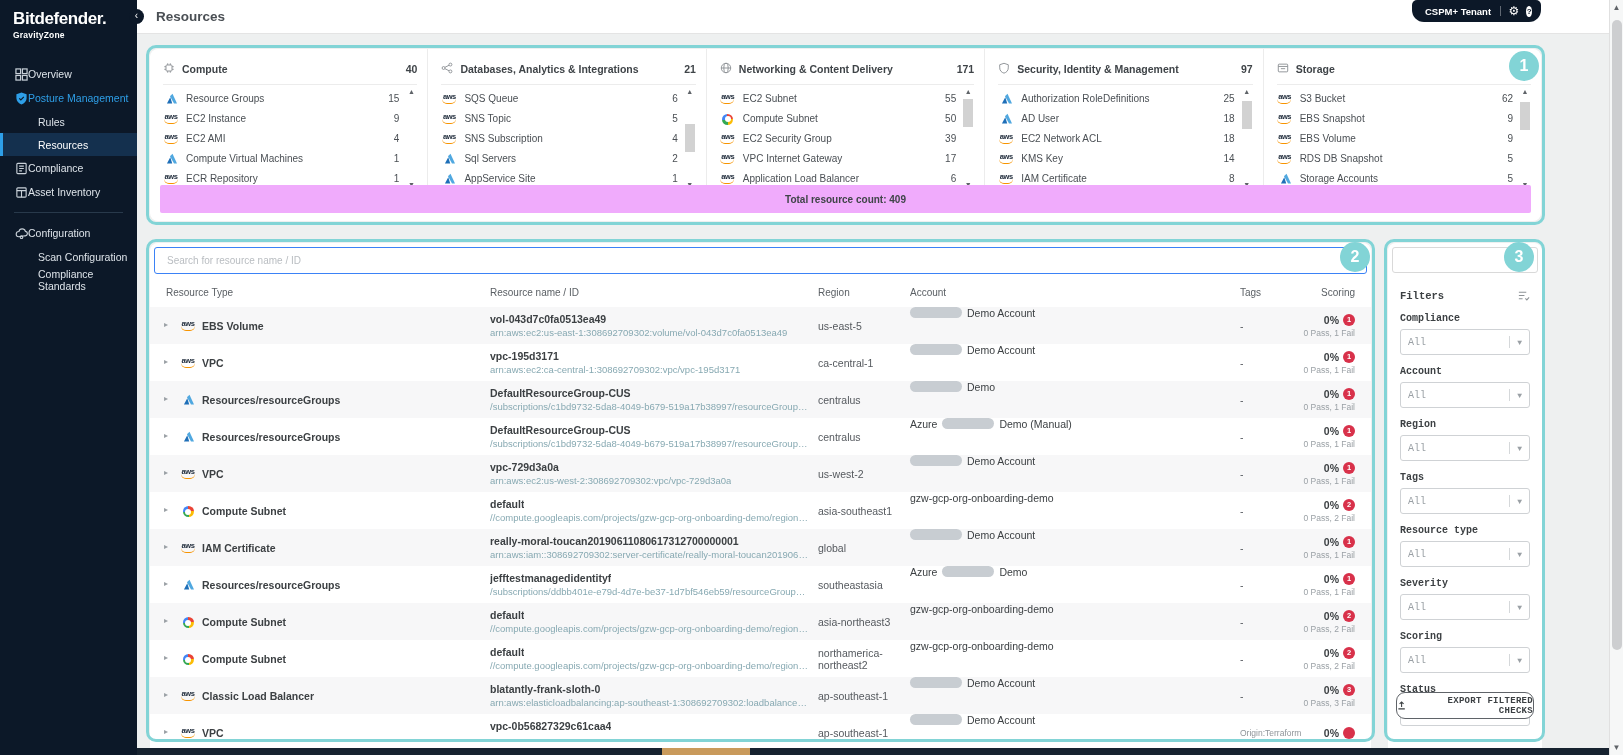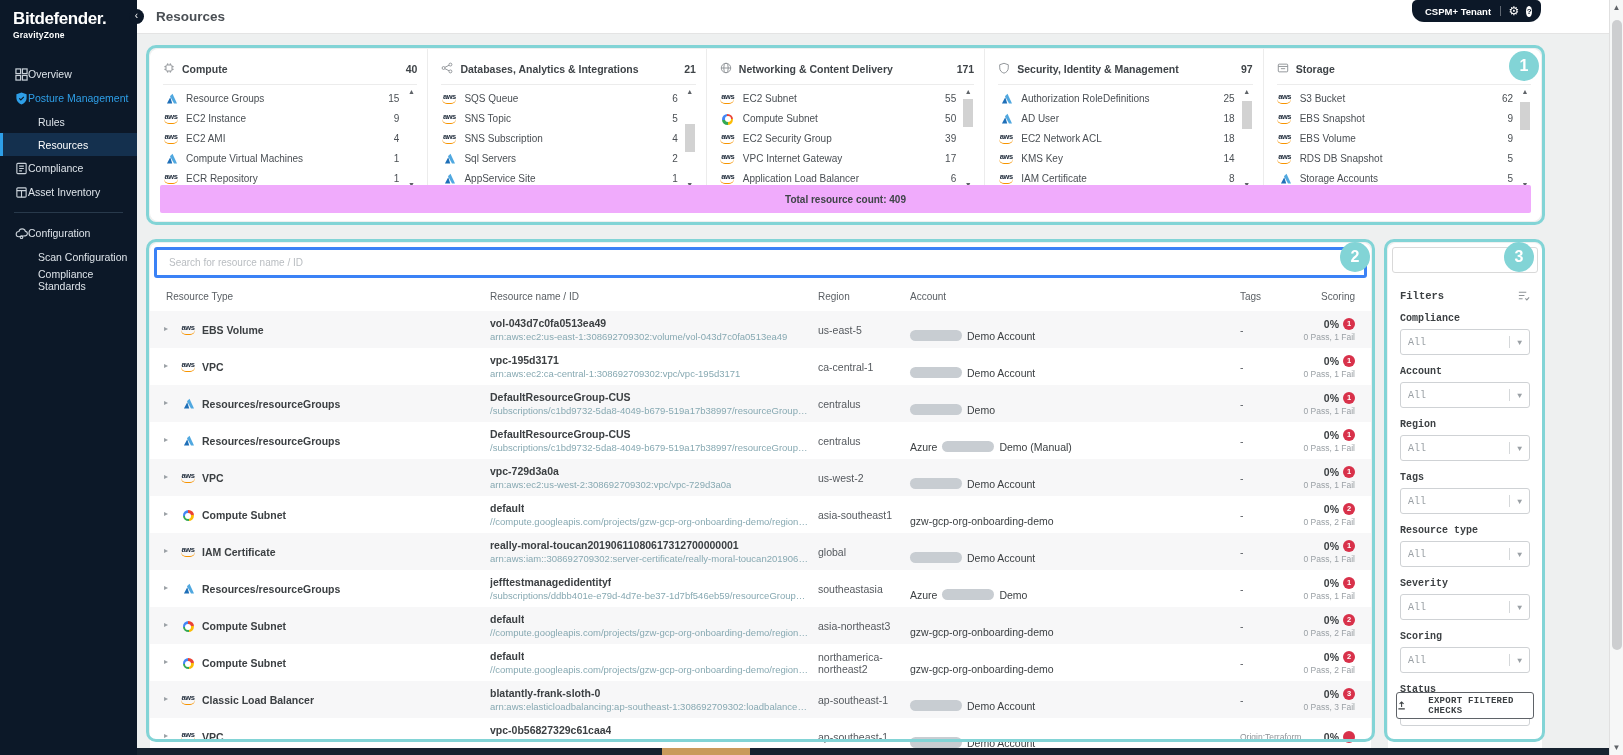--- a/index.html
+++ b/index.html
@@ -62,39 +62,39 @@
   .aws-icon{position:relative;width:15px;height:12px;display:inline-block;}
   .aws-icon .t{position:absolute;top:-1px;left:1px;font-size:7.5px;font-weight:800;color:#232f3e;letter-spacing:-0.4px;}
   .aws-icon::after{content:"";position:absolute;left:0;bottom:1px;width:14px;height:4px;
     border-bottom:1.6px solid #f79400;border-radius:0 0 7px 7px;}
   .az-icon{width:12px;height:12px;}
   .gcp-icon{width:11px;height:11px;border-radius:50%;position:relative;display:inline-block;
     background:conic-gradient(#ea4335 0 90deg,#fbbc05 90deg 180deg,#34a853 180deg 270deg,#4285f4 270deg 360deg);}
   .gcp-icon::after{content:"";position:absolute;inset:2.5px;background:#fff;border-radius:50%;}
   
   .card2{position:absolute;left:150px;top:243px;width:1221px;height:505px;background:#fff;border-radius:8px 8px 0 0;overflow:hidden;z-index:1;}
-  .search-box{margin:4px;height:25px;border:3px solid #3b82f6;border-radius:3px;display:flex;align-items:center;padding-left:10px;}
+  .search-box{margin:4px;height:25px;border:1px solid #3b82f6;border-radius:3px;display:flex;align-items:center;padding-left:10px;}
   .search-box input{border:none;outline:none;width:96%;font-family:inherit;font-size:10px;color:#55595e;background:transparent;}
   .search-box input::placeholder{color:#b9bdc1;}
   .thead{position:relative;height:29px;}
   .thead span{position:absolute;top:9px;font-size:10px;color:#5b6065;}
   .c-type{left:16px;} .c-name{left:340px;} .c-region{left:668px;} .c-account{left:760px;} .c-tags{left:1090px;}
   .c-scoring{right:16px;}
   .trow{position:relative;height:37px;}
   .trow:nth-child(odd){background:#f7f7f8;}
   .caret{position:absolute;left:14px;top:13px;color:#9aa0a5;font-size:8px;}
   .trow .picon{position:absolute;left:30px;top:12px;}
   .rtype{position:absolute;left:52px;top:13px;font-size:10.5px;color:#3c4043;font-weight:600;white-space:nowrap;}
   .rname{position:absolute;left:340px;top:6px;font-size:10.5px;color:#3c4043;font-weight:600;max-width:318px;
     white-space:nowrap;overflow:hidden;}
   .rid{position:absolute;left:340px;top:20px;font-size:9.5px;color:#87a9b2;max-width:318px;white-space:nowrap;
     overflow:hidden;text-overflow:ellipsis;}
   .rregion{position:absolute;left:668px;top:0;height:37px;width:86px;display:flex;align-items:center;
     font-size:10.5px;color:#55595e;line-height:12px;}
-  .raccount{position:absolute;left:760px;top:6px;height:37px;display:flex;align-items:center;gap:5px;
+  .raccount{position:absolute;left:760px;top:0;height:37px;display:flex;align-items:flex-start;gap:5px;
     font-size:10.5px;color:#3c4043;white-space:nowrap;}
   .pill{width:52px;height:11px;border-radius:6px;background:#c8cdd2;display:inline-block;}
   .rtags{position:absolute;left:1090px;top:0;height:37px;display:flex;align-items:center;font-size:10.5px;color:#55595e;}
   .rtags.small{font-size:8.5px;color:#8f9499;}
   .rscore{position:absolute;right:16px;top:0;height:37px;display:flex;flex-direction:column;align-items:flex-end;
     justify-content:center;gap:2px;}
   .score-line{display:flex;align-items:center;gap:4px;font-size:10.5px;font-weight:700;color:#3c4043;}
   .badge{width:12px;height:12px;border-radius:50%;background:#d8314a;color:#fff;font-size:7.5px;font-weight:700;
     display:flex;align-items:center;justify-content:center;}
   .pf{font-size:8.5px;color:#9aa0a5;}
@@ -103,23 +103,23 @@
   .f-topbox{margin:4px;height:24px;border:1px solid #d9d9d9;border-radius:3px;background:#fff;}
   .f-head{display:flex;align-items:center;justify-content:space-between;padding:12px 12px 0 12px;
     font-size:10.5px;font-weight:700;color:#3c4043;}
   .f-head svg{width:13px;height:13px;stroke:#8d9296;fill:none;stroke-width:1.3;}
   .f-group{padding:11px 12px 0 12px;}
   .f-label{font-size:10px;font-weight:700;color:#3c4043;display:block;margin-bottom:5px;}
   .f-select{height:24px;border:1px solid #cfd2d5;border-radius:3px;display:flex;align-items:center;
     padding:0 7px;font-size:10px;color:#9aa0a5;}
   .f-select .fsep{margin-left:auto;width:1px;height:12px;background:#d5d8da;margin-right:7px;}
   .f-select .fchev{font-size:8px;color:#9aa0a5;}
-  .export-btn{position:absolute;left:8px;right:8px;top:449px;height:25px;border:1px solid #5f6368;border-radius:3px;
+  .export-btn{position:absolute;left:8px;right:8px;top:449px;height:25px;border:1px solid #5f6368;border-radius:9px;
     background:#fff;display:flex;align-items:center;justify-content:center;gap:22px;
-    font-size:9px;font-weight:700;color:#3c4043;letter-spacing:0.3px;}
+    font-size:9px;font-weight:700;color:#3c4043;letter-spacing:0.3px;text-align:right;}
   .export-btn svg{width:11px;height:11px;stroke:#3c4043;fill:none;stroke-width:1.4;}
   
   .anno{position:absolute;border:3px solid #82d4d6;border-radius:10px;pointer-events:none;z-index:8;}
   .anno-1{left:146px;top:45px;width:1393px;height:174px;}
   .anno-2{left:146px;top:239px;width:1223px;height:497px;}
   .anno-3{left:1384px;top:239px;width:155px;height:497px;}
   .anno-num{position:absolute;width:30px;height:30px;border-radius:50%;background:#82d4d6;color:#fff;
     font-size:16px;font-weight:700;display:flex;align-items:center;justify-content:center;z-index:9;pointer-events:none;}
   .num-1{left:1509px;top:51px;} .num-2{left:1340px;top:242px;} .num-3{left:1504px;top:242px;}
   

